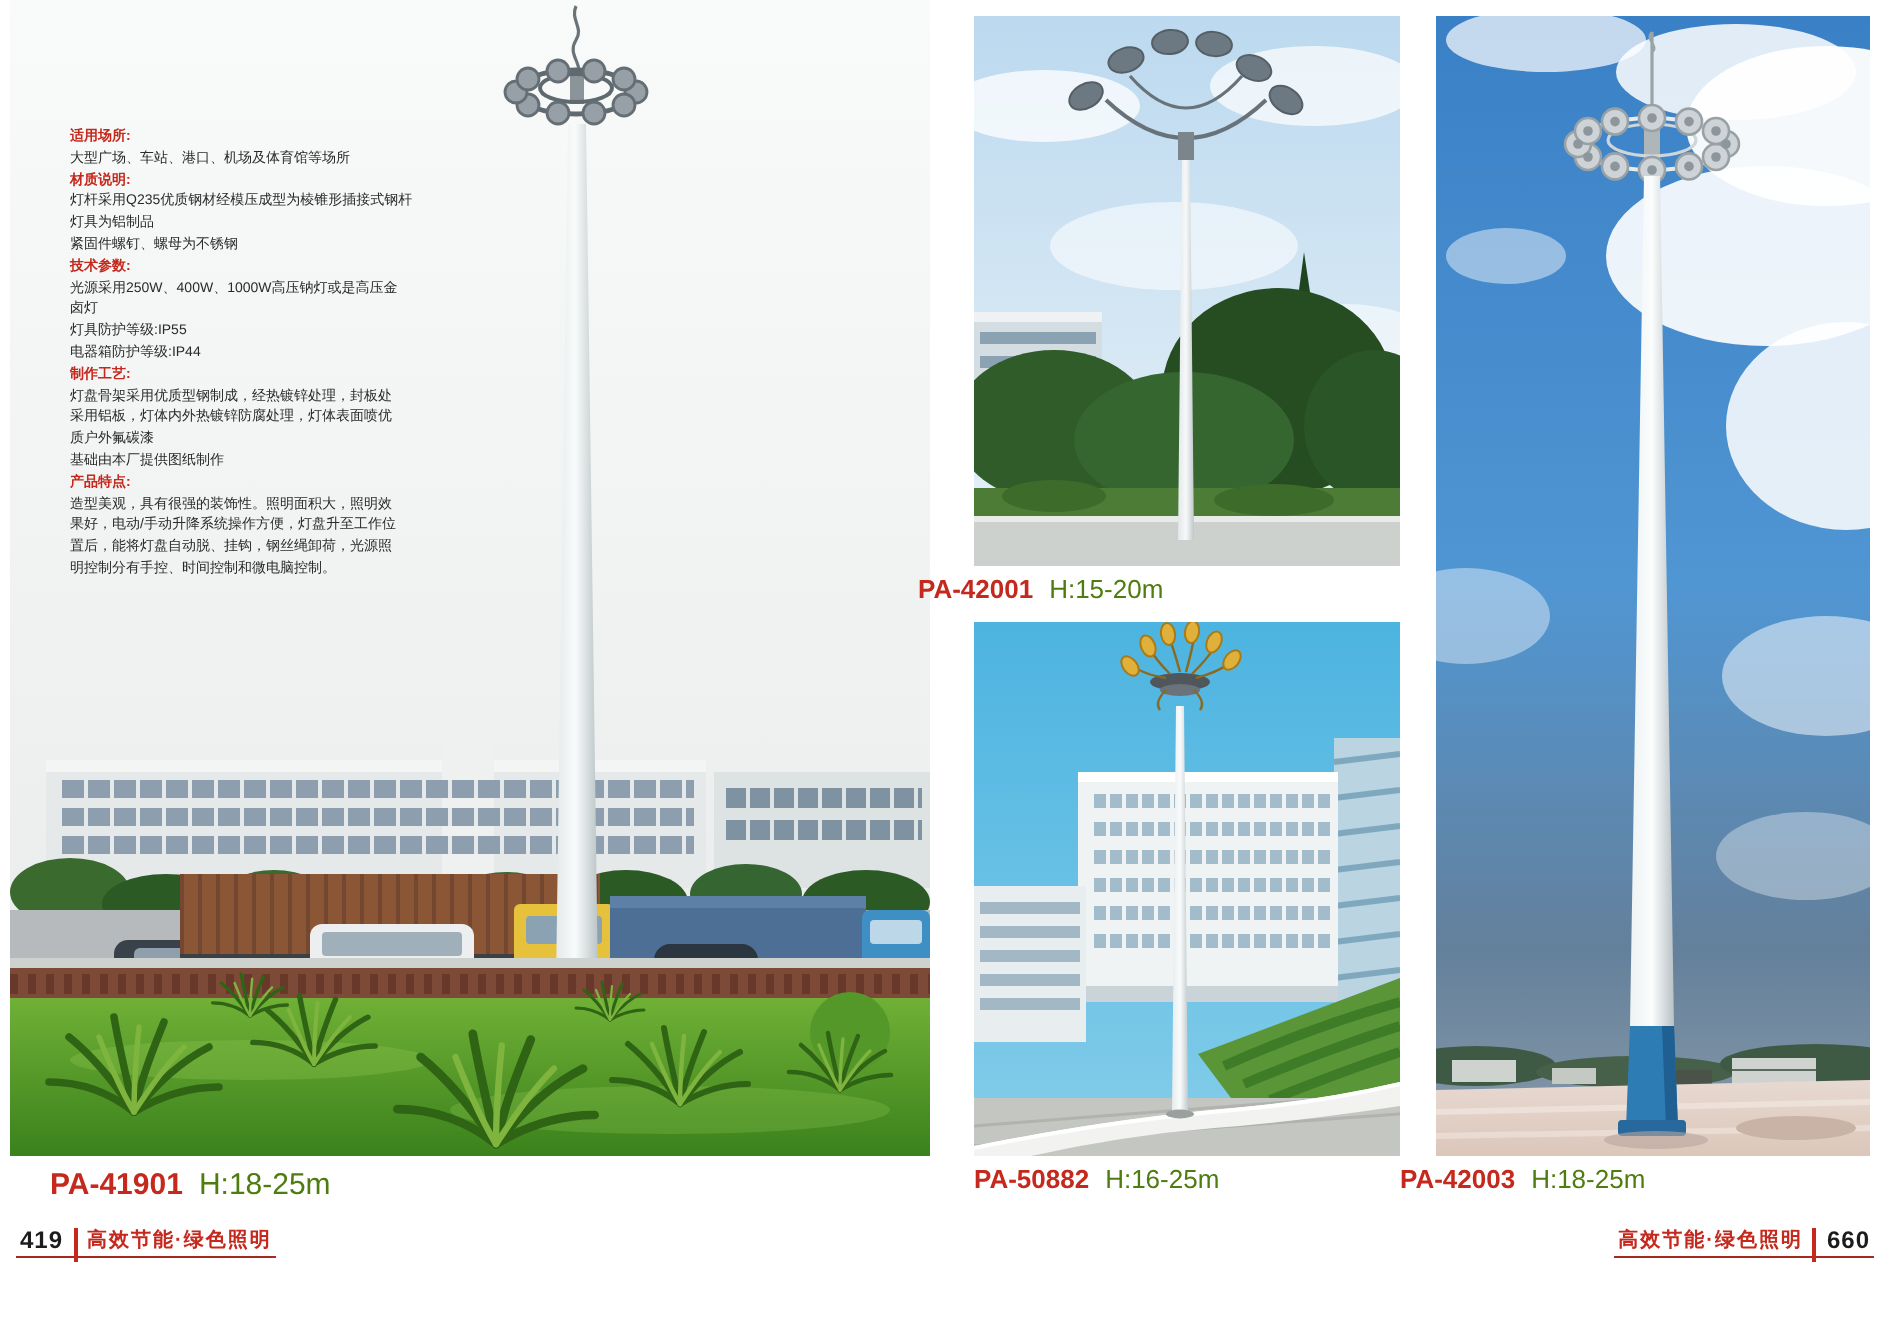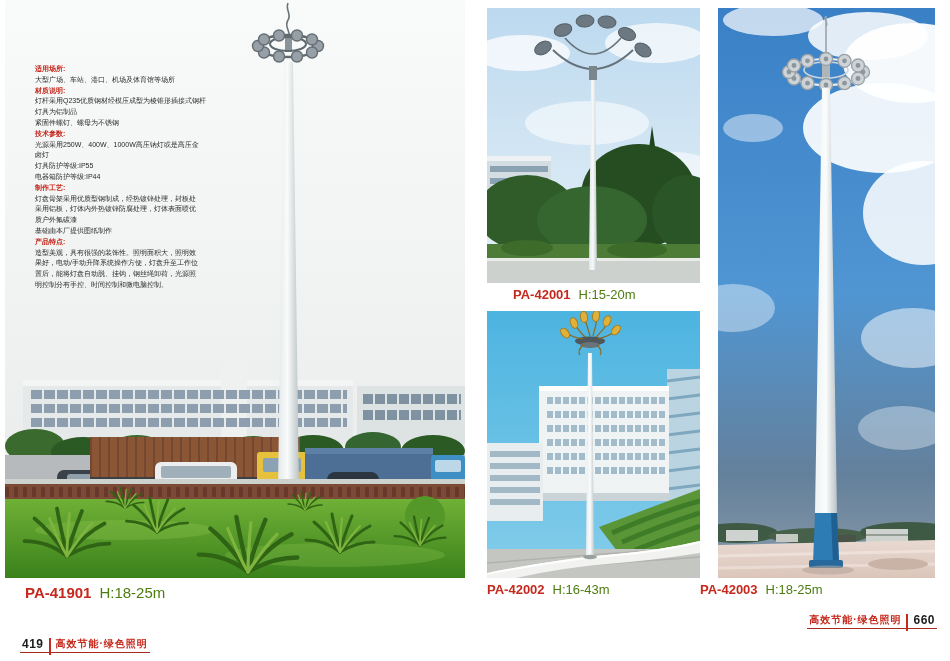--- a/index.html
+++ b/index.html
@@ -212,21 +212,21 @@
         <div class="info-line">果好，电动/手动升降系统操作方便，灯盘升至工作位</div>
         <div class="info-line">置后，能将灯盘自动脱、挂钩，钢丝绳卸荷，光源照</div>
         <div class="info-line">明控制分有手控、时间控制和微电脑控制。</div>
       </div>
 
     <div class="page-label label-large" style="left:25px;top:584px;">
       <span class="code">PA-41901</span>
       <span class="ht">H:18-25m</span>
     </div>
 
-    <footer class="page-footer" style="left:20px;margin-top:24px;">
+    <footer class="page-footer" style="left:8px;">
       <span class="page-num">419</span>
       <span class="divider"></span>
       <span class="slogan">高效节能·绿色照明</span>
     </footer>
   </section>
 
   <section>
 
     <figure class="photo" style="left:487px;top:8px;width:213px;height:275px;">
       <svg viewBox="0 0 213 275">
@@ -288,21 +288,21 @@
           <ellipse cx="40" cy="240" rx="26" ry="8" fill="#3d6b2a"></ellipse>
           <ellipse cx="150" cy="242" rx="30" ry="8" fill="#3d6b2a"></ellipse>
           <rect x="0" y="250" width="213" height="4" fill="#e9ebe9"></rect>
           <rect x="0" y="253" width="213" height="22" fill="#cdd1ce"></rect>
         </g>
 
         <polygon points="104,72 108,72 110,262 102,262" fill="url(#poleM)"></polygon>
       </svg>
     </figure>
 
-    <div class="page-label label-small" style="left:513px;top:287px;">
+    <div class="page-label label-small" style="left:459px;top:287px;">
       <span class="code">PA-42001</span>
       <span class="ht">H:15-20m</span>
     </div>
 
     <figure class="photo" style="left:487px;top:311px;width:213px;height:267px;">
       <svg viewBox="0 0 213 267">
         <defs>
           <linearGradient id="skyM2" x1="0" y1="0" x2="0" y2="1">
             <stop offset="0" stop-color="#4cb4e0"></stop>
             <stop offset="1" stop-color="#85cdea"></stop>
@@ -392,22 +392,22 @@
             <ellipse cx="97" cy="6" rx="3.5" ry="5.5" transform="rotate(-8 97 6)"></ellipse>
             <ellipse cx="109" cy="5" rx="3.5" ry="5.5" transform="rotate(8 109 5)"></ellipse>
             <ellipse cx="120" cy="10" rx="3.5" ry="5.5" transform="rotate(24 120 10)"></ellipse>
             <ellipse cx="129" cy="19" rx="3.5" ry="5.5" transform="rotate(38 129 19)"></ellipse>
           </g>
         </g>
       </svg>
     </figure>
 
     <div class="page-label label-small" style="left:487px;top:582px;">
-      <span class="code">PA-42002</span>
-      <span class="ht">H:16-43m</span>
+      <span class="code">PA-50882</span>
+      <span class="ht">H:16-25m</span>
     </div>
 
     <figure class="photo" style="left:718px;top:8px;width:217px;height:570px;">
       <svg viewBox="0 0 217 570">
         <defs>
           <linearGradient id="skyR" x1="0" y1="0" x2="0" y2="1">
             <stop offset="0" stop-color="#3a80c6"></stop>
             <stop offset="0.5" stop-color="#5096d3"></stop>
             <stop offset="0.82" stop-color="#64809b"></stop>
             <stop offset="0.94" stop-color="#7d92a4"></stop>

